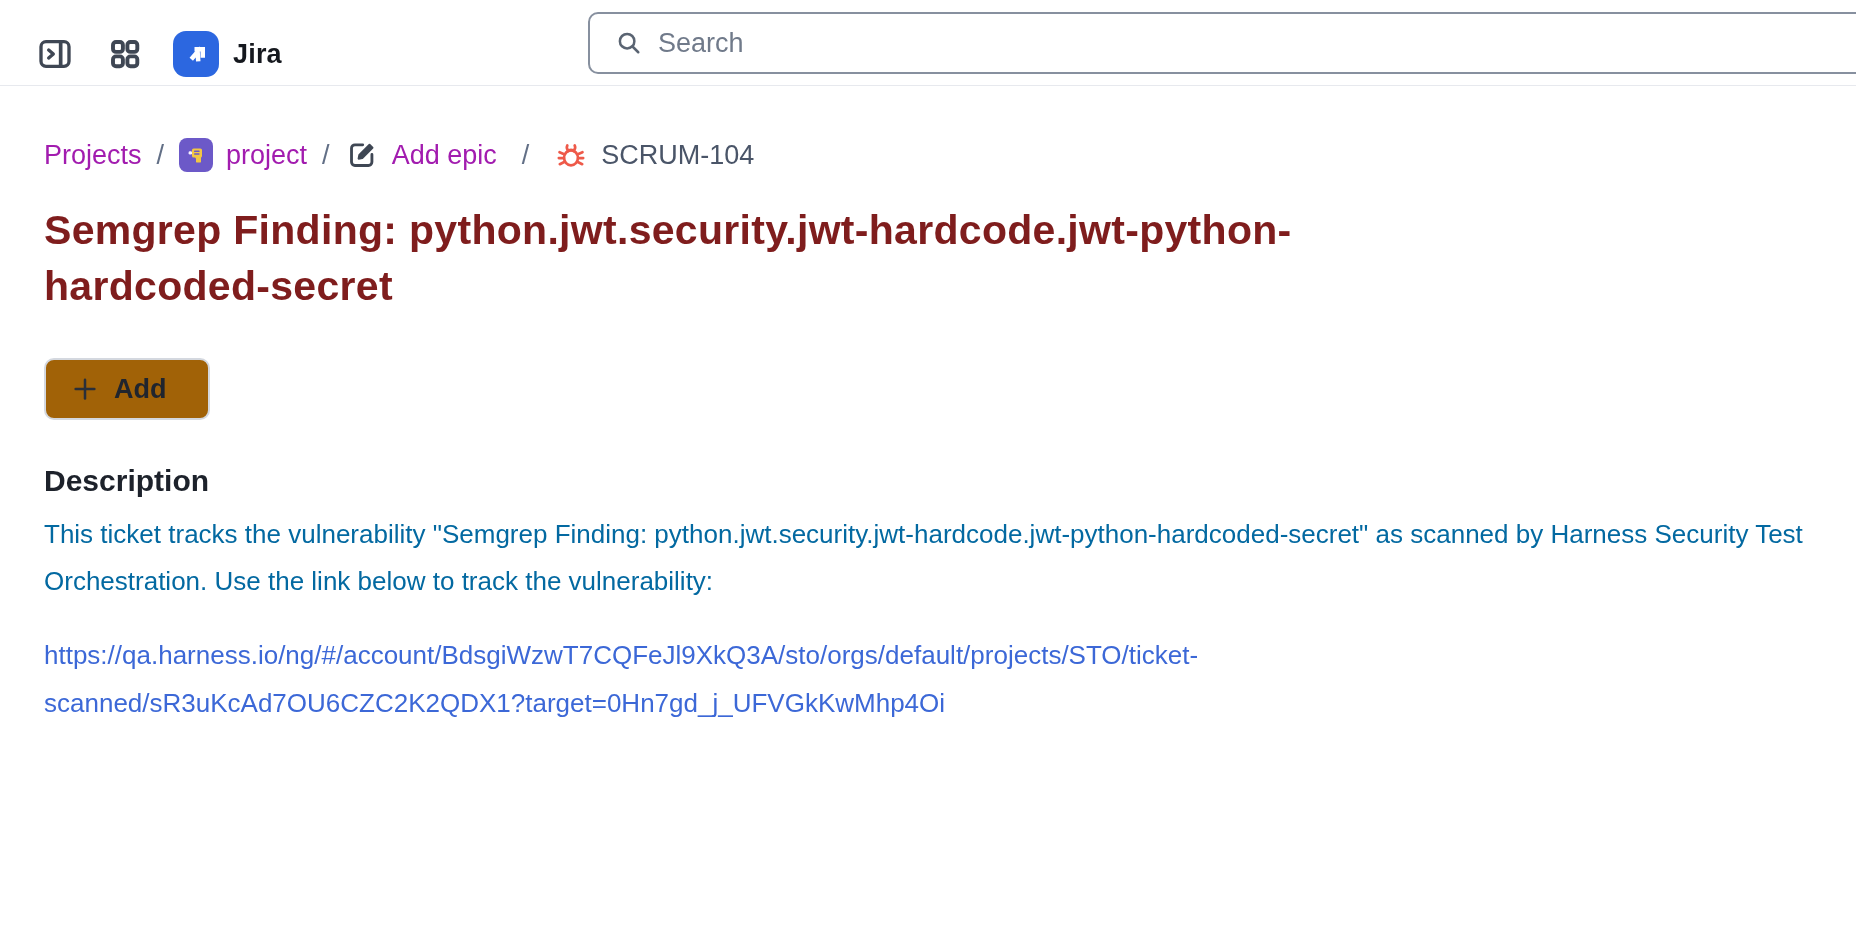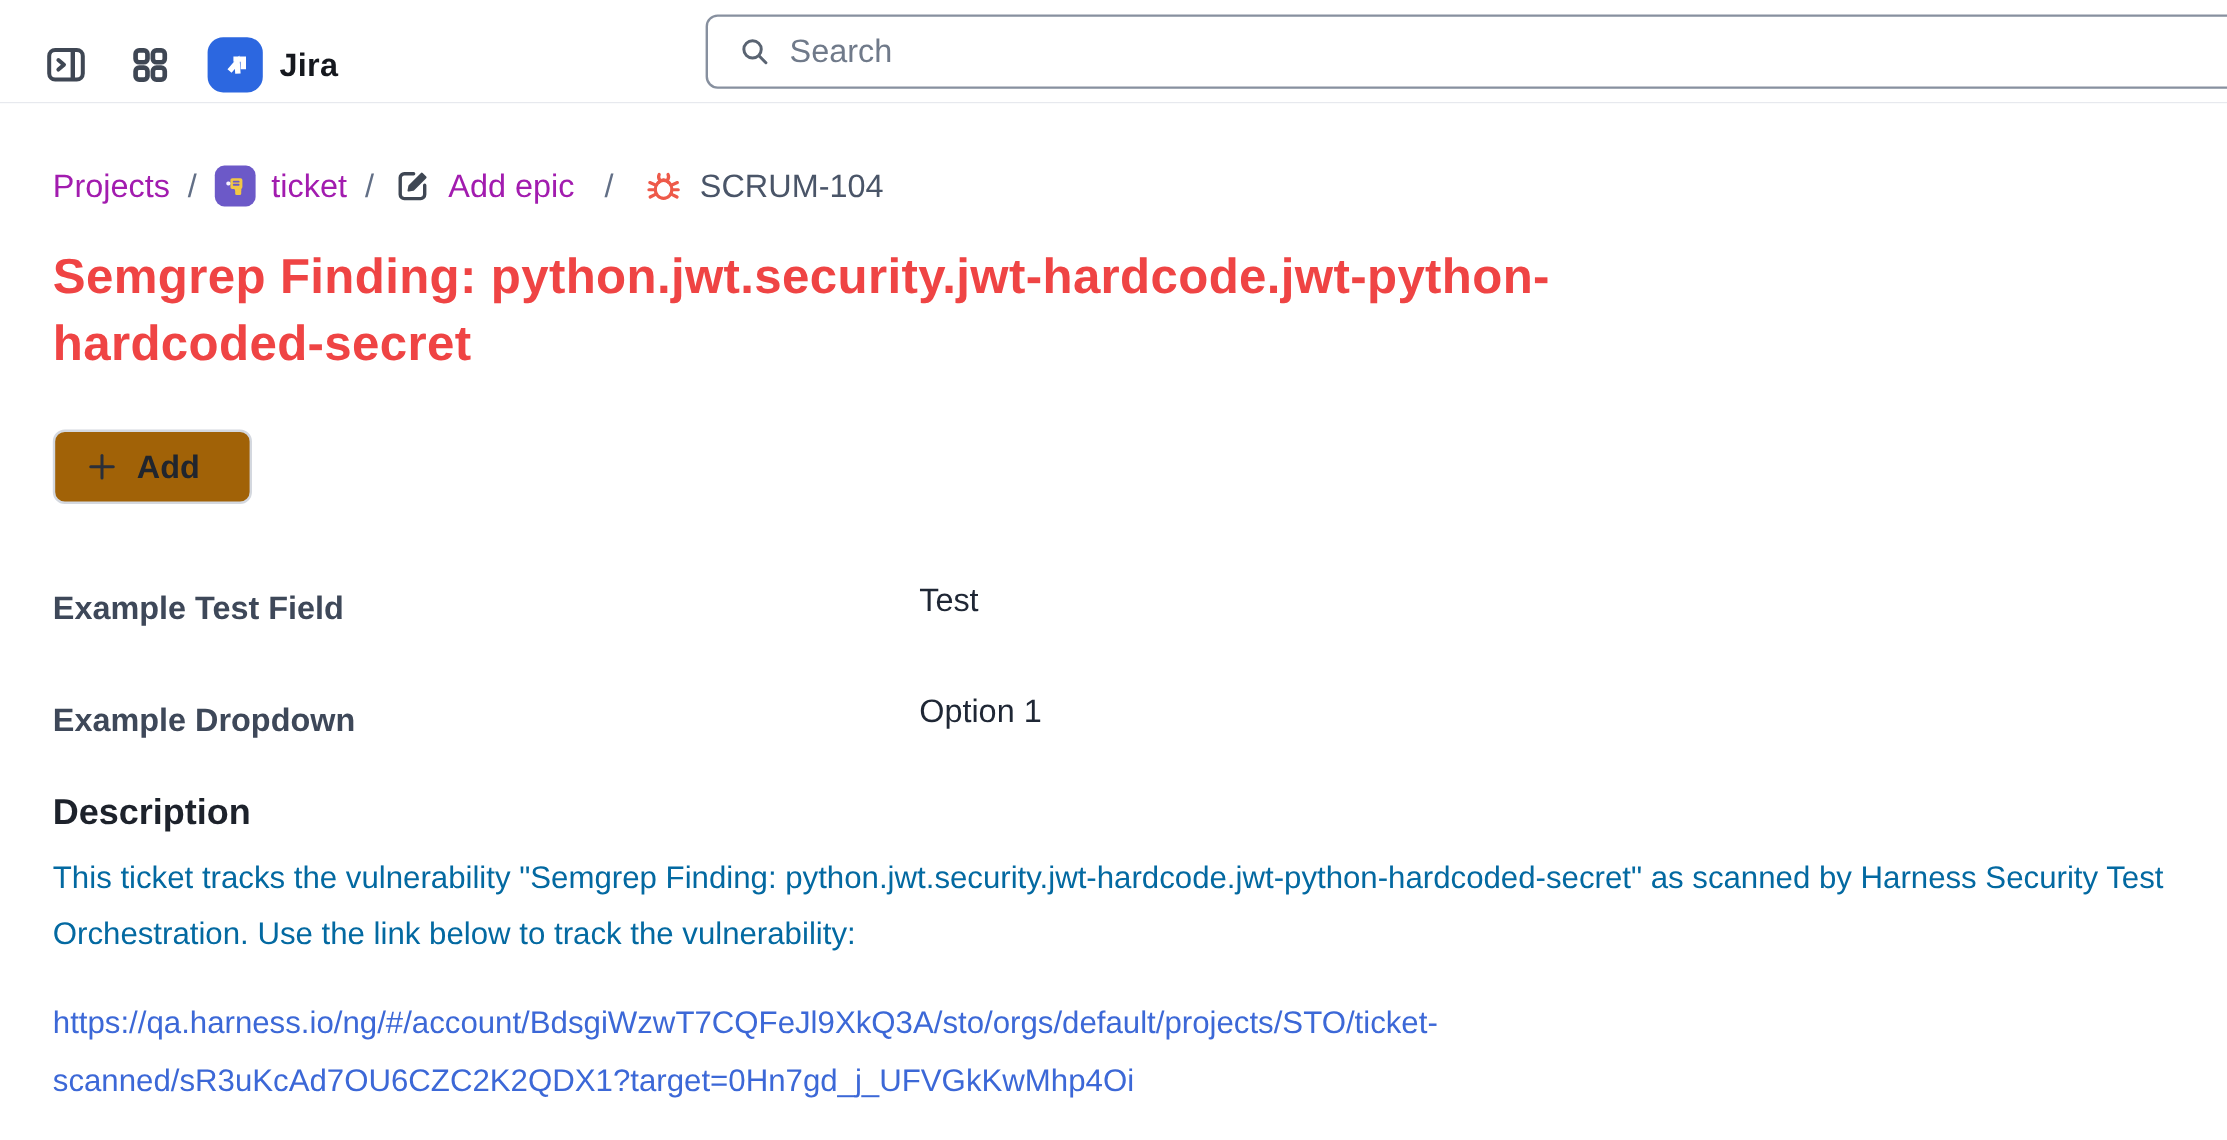--- a/index.html
+++ b/index.html
@@ -30,21 +30,21 @@
   .breadcrumb { margin-top:52px; display:flex; align-items:center; gap:15px;
                 font-size:27px; color:#44546f; }
   .crumb { display:flex; align-items:center; gap:13px; color:#a21caf; text-decoration:none; cursor:pointer; }
   .crumb-sep { color:#626f86; }
   .crumb-sep.wide { margin:0 10px; }
   .avatar-tile { width:34px; height:34px; border-radius:8px; background:#6c59c8;
                  display:flex; align-items:center; justify-content:center; }
   .crumb-key { color:#4a5568; }
 
   .issue-title { margin-top:30px; max-width:1450px; font-size:41px; line-height:56px;
-                 font-weight:700; color:#ef4444; letter-spacing:0.3px; cursor:text; }
+                 font-weight:700; color:#7f1d1d; letter-spacing:0.3px; cursor:text; }
 
   .add-btn { margin-top:44px; height:62px; padding:0 42px 0 24px; display:inline-flex;
              align-items:center; gap:14px; background:#a16207; border:2px solid #d4d8df;
              border-radius:10px; font-size:27px; font-weight:700; color:#20252e; cursor:pointer; }
 
   .fields { margin-top:70px; display:grid; grid-template-columns:722px 1fr;
             grid-auto-rows:34px; row-gap:59px; align-items:center; }
   .field-label { font-size:27px; font-weight:700; color:#3e4859; }
   .field-value { font-size:27px; color:#1f2735; position:relative; top:-7px; cursor:pointer; }
 
@@ -121,21 +121,21 @@
       <span class="avatar-tile">
         <svg width="24" height="24" viewBox="0 0 24 24">
           <rect x="8" y="5.5" width="10" height="9" rx="1.6" fill="#f2c744"></rect>
           <path d="M11 14 h6 v1.8 a1.4 1.4 0 0 1 -1.4 1.4 L13 17.4 Z" fill="#f2c744"></path>
           <rect x="12" y="14" width="5" height="5.6" rx="1.2" fill="#f2c744"></rect>
           <rect x="4.6" y="8.2" width="3.4" height="3.4" rx="1.4" fill="#f7f2ff"></rect>
           <rect x="10" y="7.6" width="5.6" height="1.5" rx="0.7" fill="#6c59c8"></rect>
           <rect x="10" y="10.2" width="5.6" height="1.5" rx="0.7" fill="#6c59c8"></rect>
         </svg>
       </span>
-      <span>ticket</span>
+      <span>project</span>
     </a>
     <span class="crumb-sep">/</span>
 
     <a class="crumb">
       <span>
         <svg width="34" height="34" viewBox="0 0 24 24" fill="none" stroke="#3f4754" stroke-width="2" stroke-linecap="round" stroke-linejoin="round">
           <path d="M12.5 4.8 H7 a2.4 2.4 0 0 0 -2.4 2.4 V17 A2.4 2.4 0 0 0 7 19.4 h9.6 A2.4 2.4 0 0 0 19 17 v-5.4"></path>
           <path d="M9.6 14.6 l0.5 -2.6 7.2 -7.2 2.1 2.1 -7.2 7.2 z" fill="#3f4754" stroke-width="1.4"></path>
         </svg>
       </span>
@@ -170,27 +170,20 @@
     <span>
       <svg width="30" height="30" viewBox="0 0 24 24" fill="none" stroke="#2a2f3a" stroke-width="2" stroke-linecap="round">
         <line x1="12" y1="4.5" x2="12" y2="19.5"></line>
         <line x1="4.5" y1="12" x2="19.5" y2="12"></line>
       </svg>
     </span>
     <span>Add</span>
   </button>
 
   
-  <div class="fields">
-    <div class="field-label">Example Test Field</div>
-    <div class="field-value">Test</div>
-
-    <div class="field-label">Example Dropdown</div>
-    <div class="field-value">Option 1</div>
-  </div>
 
   
   <h2 class="desc-heading">Description</h2>
   <p class="desc-body">This ticket tracks the vulnerability "Semgrep Finding: python.jwt.security.jwt-hardcode.jwt-python-hardcoded-secret" as scanned by Harness Security Test Orchestration. Use the link below to track the vulnerability:</p>
 
   <a class="desc-link">
     <span>https://qa.harness.io/ng/#/account/BdsgiWzwT7CQFeJl9XkQ3A/sto/orgs/default/projects/STO/ticket-</span>
     <span>scanned/sR3uKcAd7OU6CZC2K2QDX1?target=0Hn7gd_j_UFVGkKwMhp4Oi</span>
   </a>
 

